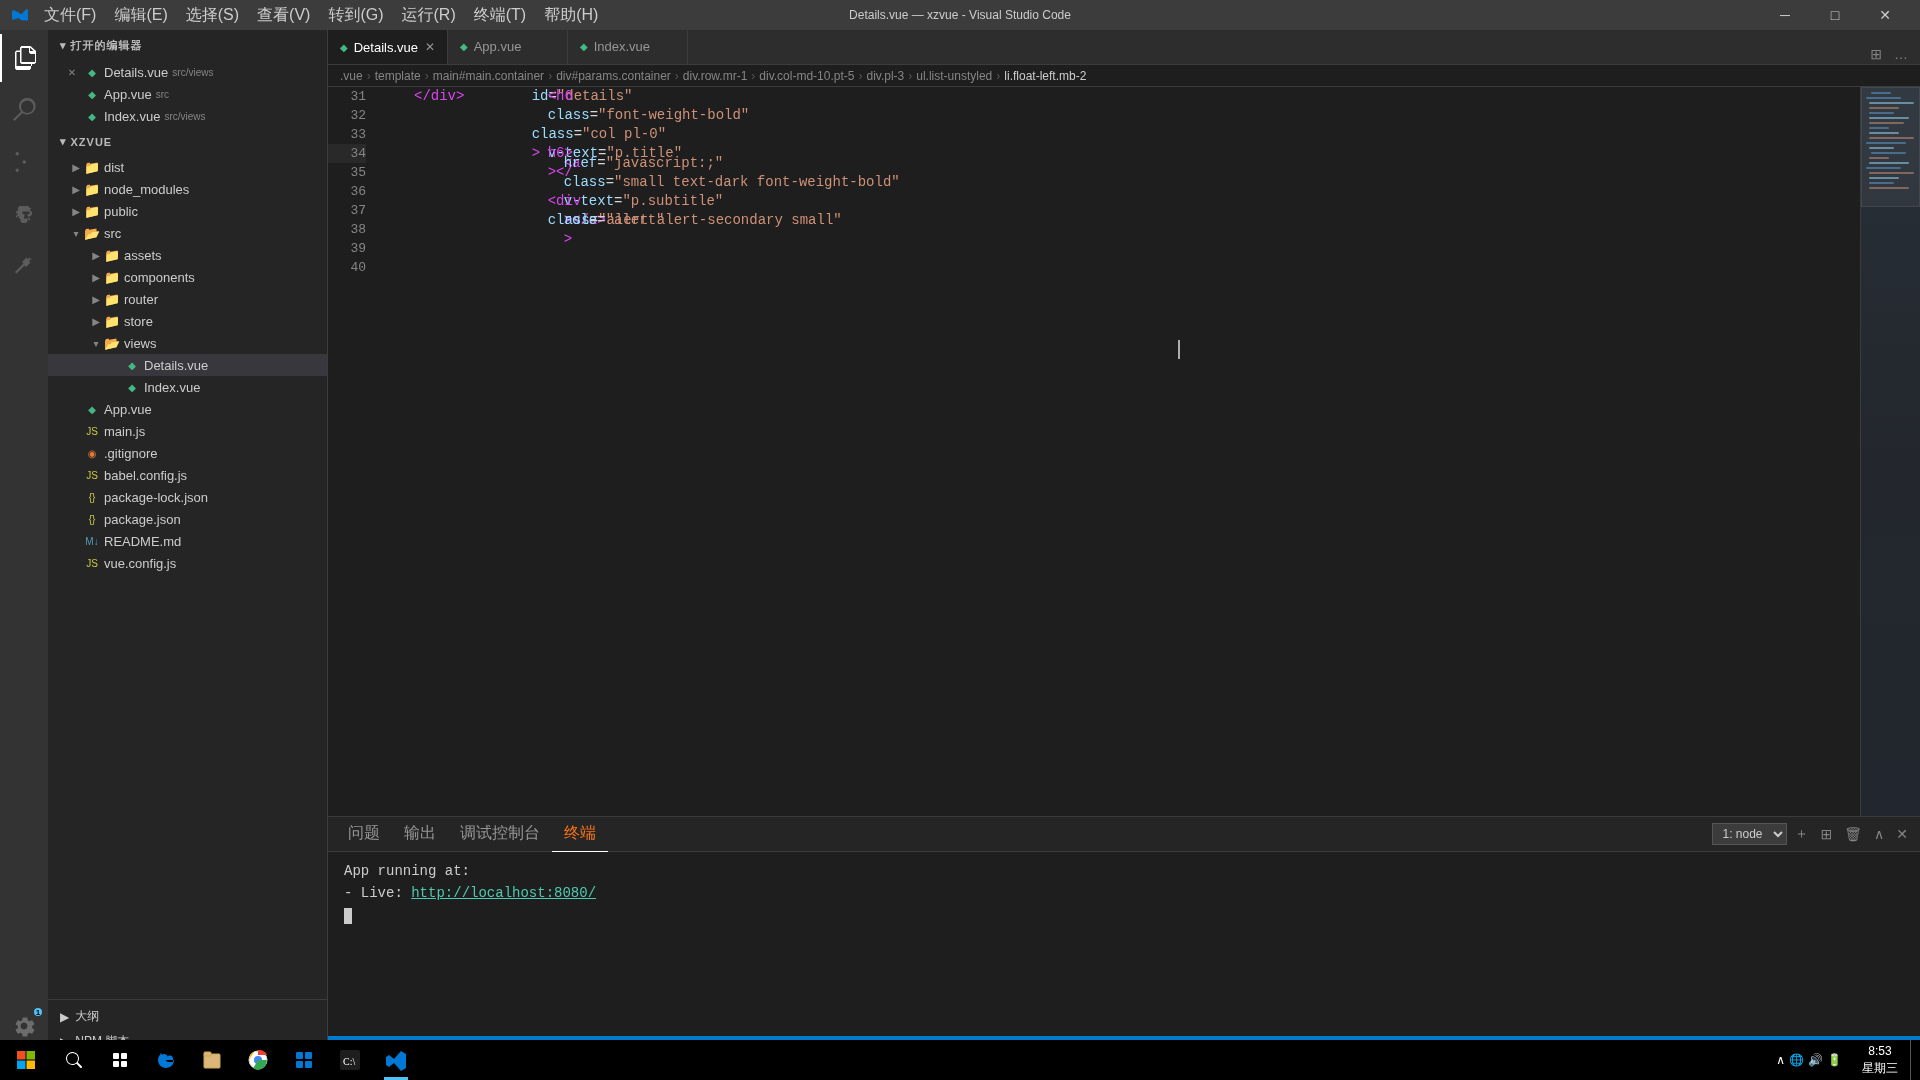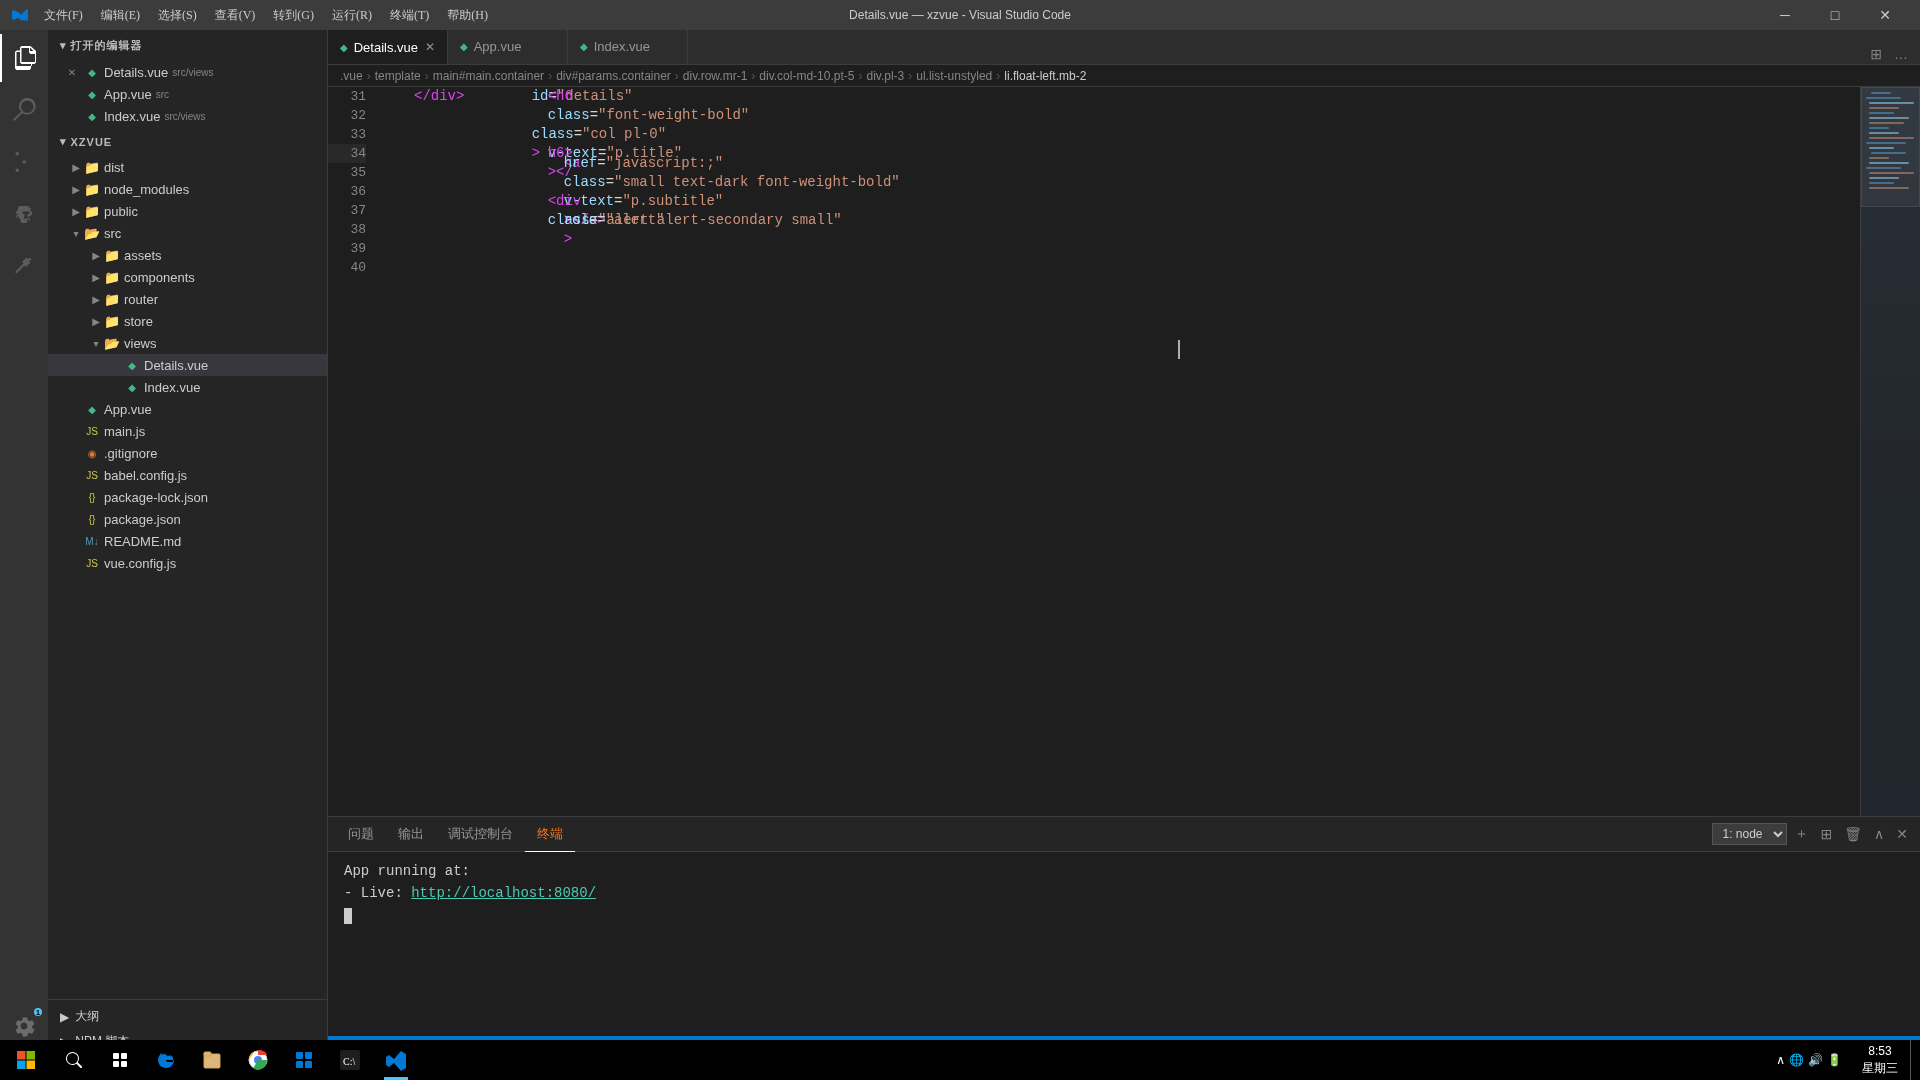--- a/index.html
+++ b/index.html
@@ -30,22 +30,21 @@
       align-items: center;
       gap: 8px;
     }
     .title-bar-menu {
       display: flex;
       gap: 2px;
     }
     .title-bar-menu span {
       padding: 2px 8px;
       cursor: pointer;
-      font-size: 12px;
-      font-family: Liberation Serif, serif;
+      font-size: 16px;
     }
     .title-bar-title {
       position: absolute;
       left: 50%;
       transform: translateX(-50%);
       font-size: 12px;
       color: #cccccc;
     }
     .title-bar-controls {
       display: flex;
@@ -295,21 +294,21 @@
       padding: 0 8px;
       gap: 0;
     }
     .terminal-tab {
       padding: 0 12px;
       height: 35px;
       display: flex;
       align-items: center;
       cursor: pointer;
       color: #969696;
-      font-size: 13px;
+      font-size: 16px;
       border-bottom: 1px solid transparent;
     }
     .terminal-tab.active {
       color: #f97316;
       border-bottom: 1px solid #ffffff;
     }
     .terminal-actions {
       margin-left: auto;
       display: flex;
       align-items: center;

